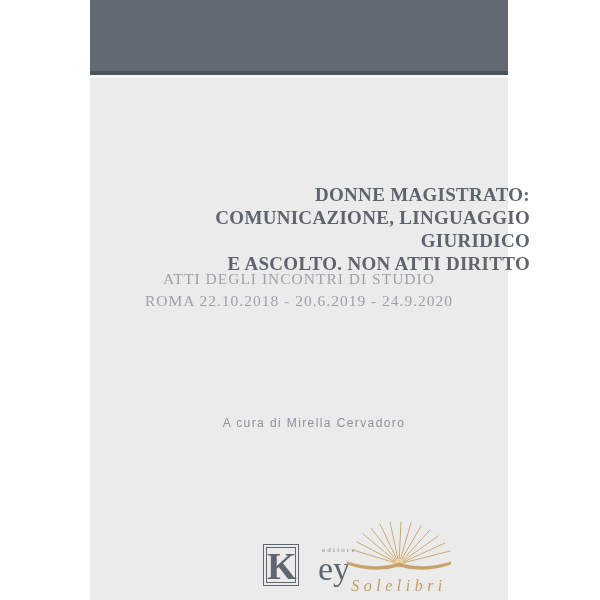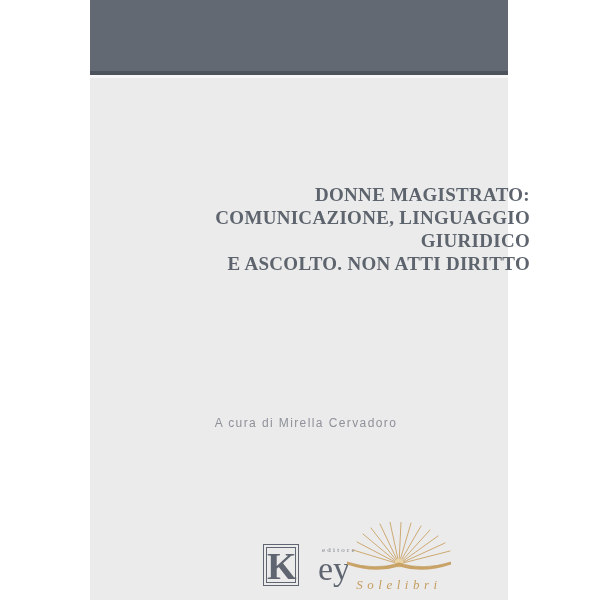--- a/index.html
+++ b/index.html
@@ -34,21 +34,21 @@
   }
   .subtitle{
     position:absolute;top:268px;left:0;width:100%;
     text-align:center;
     font-family:"Liberation Serif",serif;
     font-size:15.5px;line-height:22px;
     letter-spacing:1px;
     color:#9fa1a7;
   }
   .author{
-    position:absolute;top:416px;left:7px;width:100%;
+    position:absolute;top:416px;left:15px;width:100%;
     text-align:center;
     font-size:12px;
     letter-spacing:1.4px;
     color:#8e9199;
   }
   
   .key-logo{
     position:absolute;left:173px;top:544px;
     color:#5f6672;
     white-space:nowrap;
@@ -87,40 +87,44 @@
   
   .sole-logo{
     position:absolute;left:253px;top:522px;width:112px;
     text-align:center;
   }
   .sole-name{
     display:block;
     margin-top:1px;
     font-family:"Liberation Serif",serif;
     font-style:italic;
-    font-size:13px;
+    font-size:16px;
     letter-spacing:4.5px;
     color:#c49d5f;
     white-space:nowrap;
   }
 </style>
 </head>
 <body>
 
 <div class="cover">
 
   <div class="band"></div>
   <div class="band-gap"></div>
 
   <div class="title">
     <span>DONNE MAGISTRATO:</span><br>
     <span>COMUNICAZIONE, LINGUAGGIO GIURIDICO</span><br>
     <span>E ASCOLTO. NON ATTI DIRITTO</span>
   </div>
 
+  <div class="subtitle">
+    <span>ATTI DEGLI INCONTRI DI STUDIO</span><br>
+    <span>ROMA 22.10.2018 - 20.6.2019 - 24.9.2020</span>
+  </div>
 
   <div class="author">A cura di Mirella Cervadoro</div>
 
   <div class="key-logo">
     <span class="key-box">K</span><span class="key-right"><span class="key-editore">editore</span><span class="key-ey">ey</span></span>
   </div>
 
   <div class="sole-logo">
     <svg width="112" height="50" viewBox="0 0 112 50">
       <g stroke="#c9a265" stroke-width="0.9" fill="none" stroke-linecap="round">

